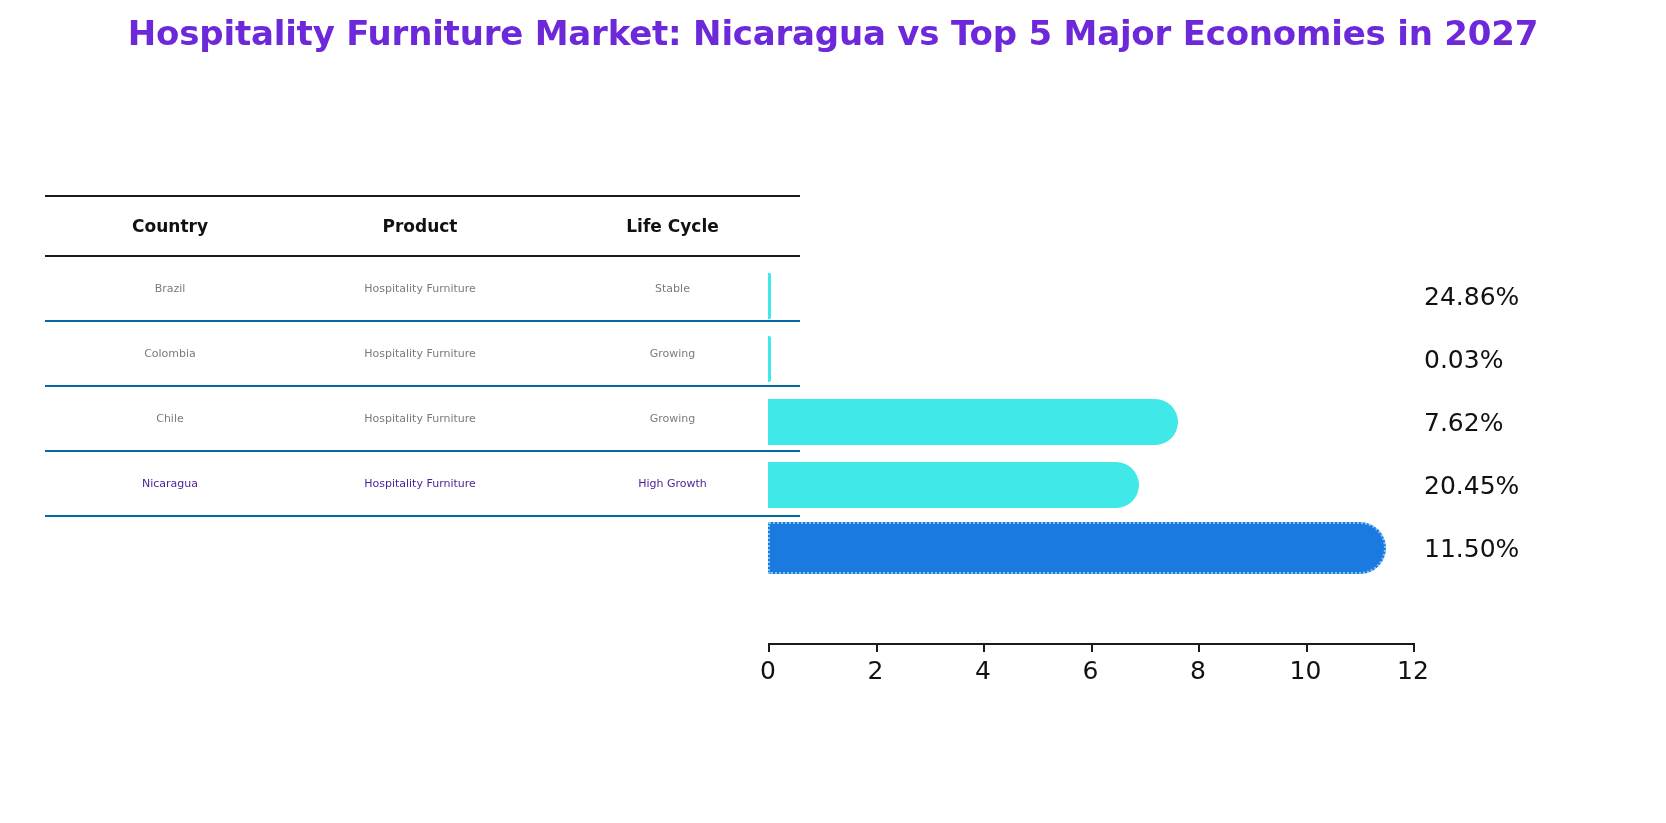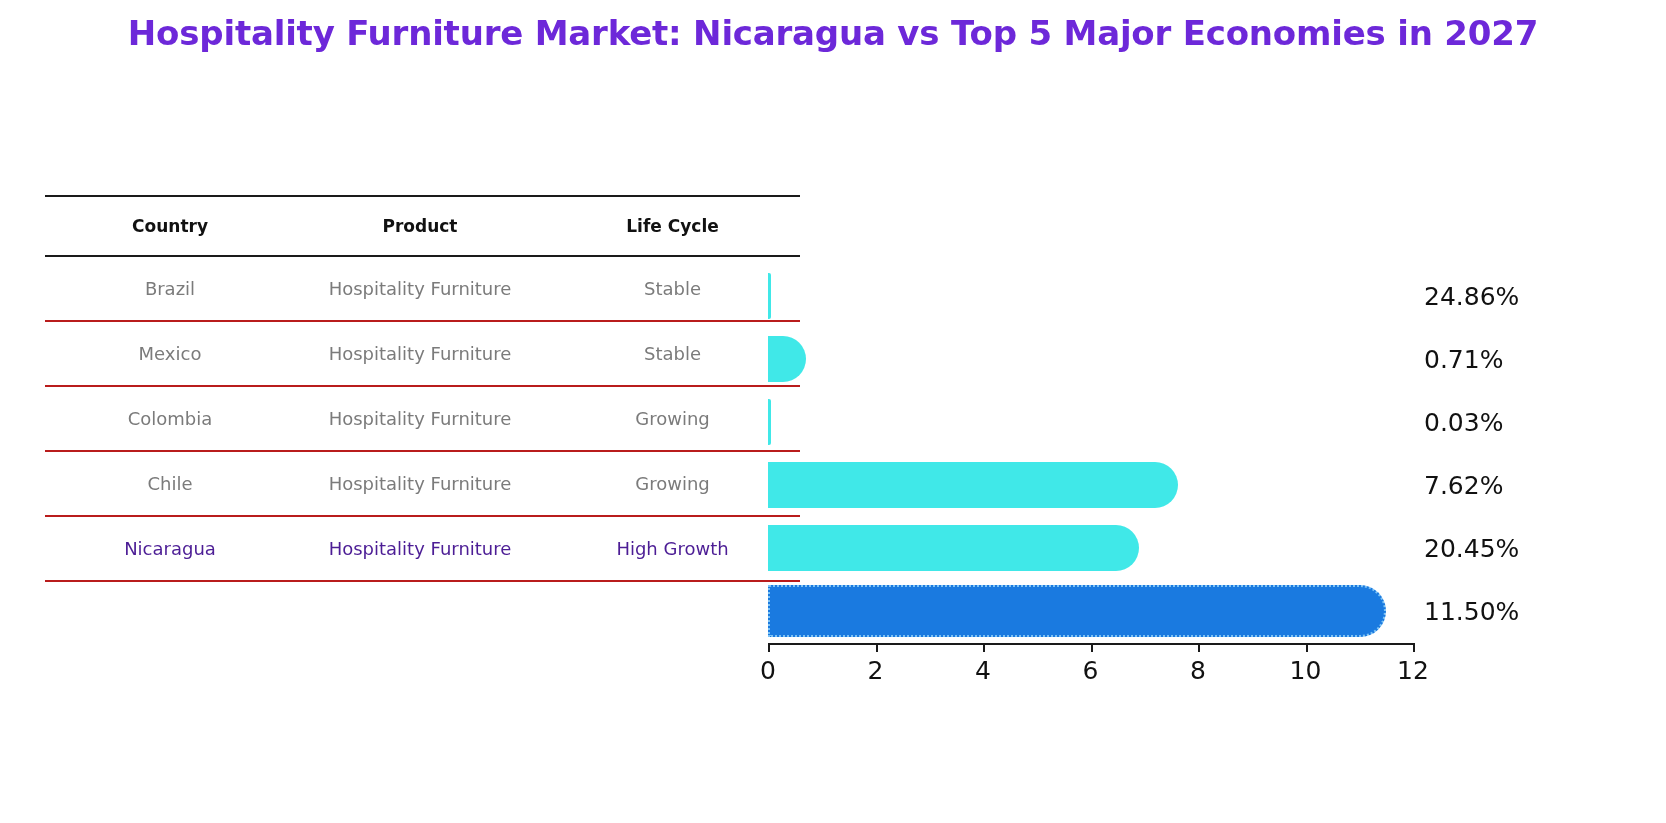--- a/index.html
+++ b/index.html
@@ -69,26 +69,26 @@
     font-size: 17px;
     font-weight: bold;
     color: #111111;
     text-align: center;
     padding: 19px 0 19px 0;
     border-top: 2px solid #1a1a1a;
     border-bottom: 2px solid #1a1a1a;
     background: #ffffff;
   }
   .tbl td {
-    font-size: 18px;
+    font-size: 11px;
     color: #7b7b7b;
     text-align: center;
     height: 63px;
     padding: 0;
-    border-bottom: 2px solid #b91c1c;
+    border-bottom: 2px solid #0369a1;
     background: #ffffff;
     white-space: nowrap;
   }
   .tbl tr.highlight td {
     color: #4c1d95;
   }
 
   
   .chart-panel {
     position: absolute;
@@ -192,25 +192,20 @@
           <th>Life Cycle</th>
         </tr>
       </thead>
       <tbody>
           <tr>
             <td>Brazil</td>
             <td>Hospitality Furniture</td>
             <td>Stable</td>
           </tr>
           <tr>
-            <td>Mexico</td>
-            <td>Hospitality Furniture</td>
-            <td>Stable</td>
-          </tr>
-          <tr>
             <td>Colombia</td>
             <td>Hospitality Furniture</td>
             <td>Growing</td>
           </tr>
           <tr>
             <td>Chile</td>
             <td>Hospitality Furniture</td>
             <td>Growing</td>
           </tr>
           <tr class="highlight">
@@ -220,24 +215,20 @@
           </tr>
         </tbody>
     </table>
   </div>
 
   <div class="chart-panel">
     <div class="plot">
         <div class="bar-row">
           <div class="bar minimal" style="width: 3.225px;"></div>
           <div class="bar-value">24.86%</div>
-        </div>
-        <div class="bar-row">
-          <div class="bar" style="width: 38.1625px;"></div>
-          <div class="bar-value">0.71%</div>
         </div>
         <div class="bar-row">
           <div class="bar minimal" style="width: 3px;"></div>
           <div class="bar-value">0.03%</div>
         </div>
         <div class="bar-row">
           <div class="bar" style="width: 409.575px;"></div>
           <div class="bar-value">7.62%</div>
         </div>
         <div class="bar-row">

